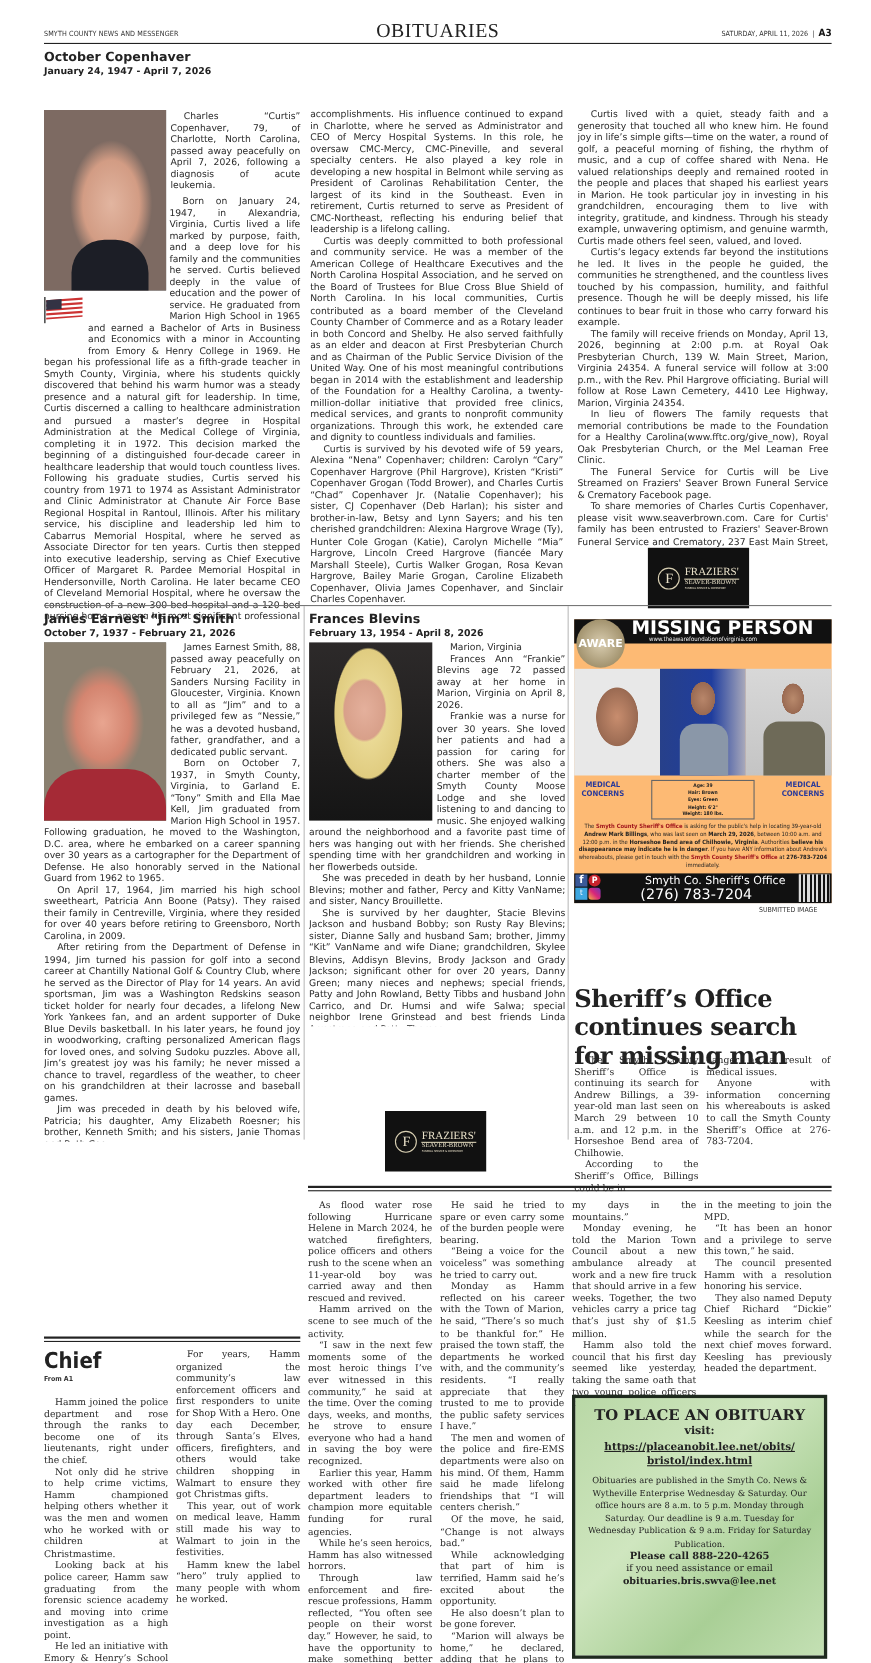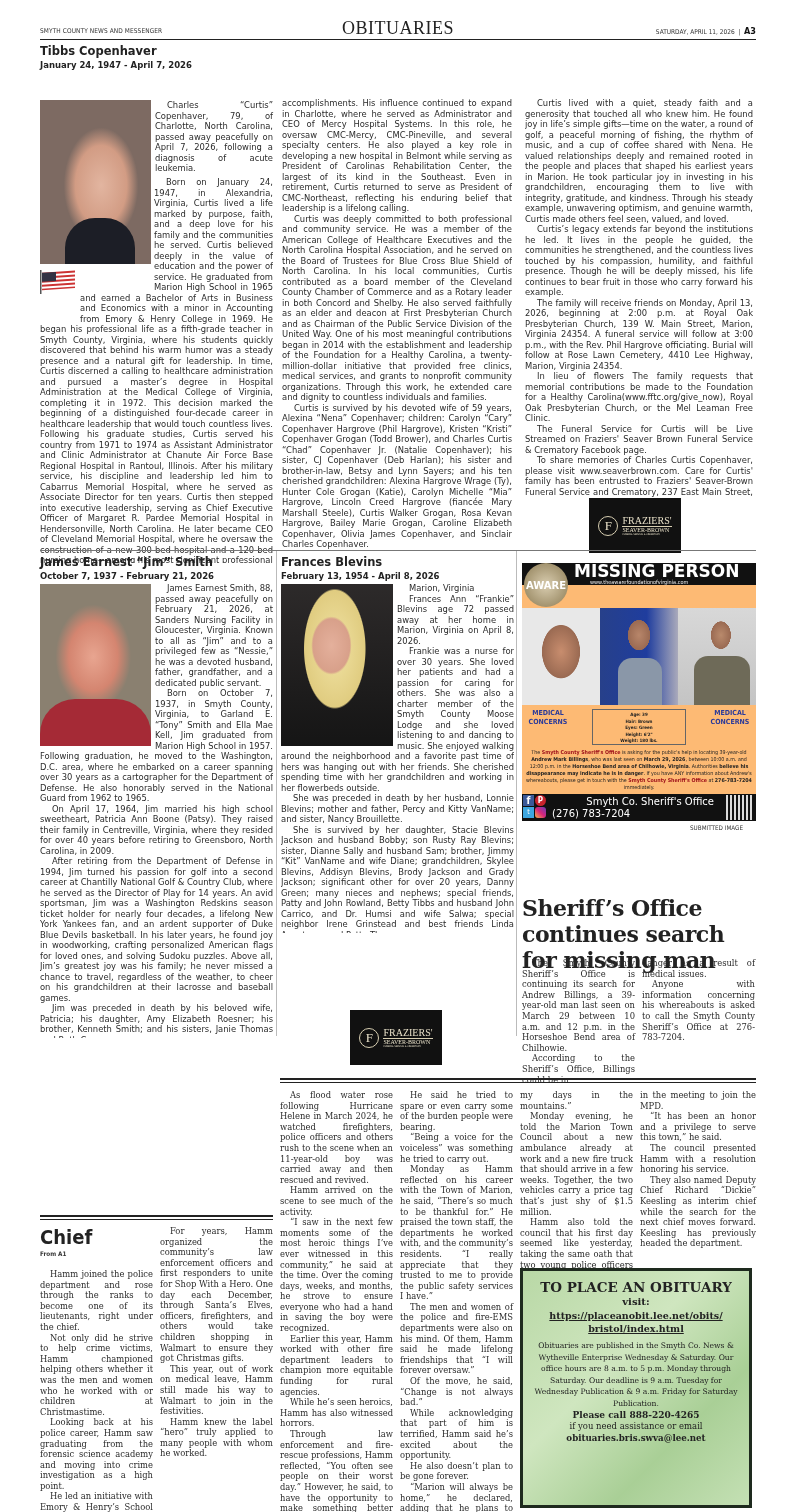--- a/index.html
+++ b/index.html
@@ -32,21 +32,21 @@
 </style>
 </head>
 <body>
 
 <div class="abs masthead">
   <span class="mh-left">SMYTH COUNTY NEWS AND MESSENGER</span>
   <div class="mh-center">OBITUARIES</div>
   <span class="mh-right"><span>SATURDAY, APRIL 11, 2026</span> &nbsp;|&nbsp; <b>A3</b></span>
 </div>
 
-<div class="abs obit-name" style="left:40px;top:44px">Tibbs Copenhaver</div>
+<div class="abs obit-name" style="left:40px;top:44px">October Copenhaver</div>
 <div class="abs obit-dates" style="left:40px;top:60px">January 24, 1947 - April 7, 2026</div>
 <div class="abs photo" style="left:40px;top:100px;width:111px;height:164px;background:radial-gradient(ellipse 42% 44% at 55% 52%,#e2b5a0 0,#d29c84 55%,#7d6a62 80%),linear-gradient(#5a5a5a,#222);">
   <div style="position:absolute;left:25px;top:118px;width:70px;height:50px;background:#1c1e26;border-radius:30px 30px 0 0"></div>
 </div>
 <div class="abs" style="left:40px;top:270px;width:36px;height:24px">
   <svg width="36" height="24" viewBox="0 0 36 24">
       <rect x="0" y="0" width="1.5" height="24" fill="#555"></rect>
       <g transform="skewY(-4)">
         <rect x="2" y="3" width="33" height="17" fill="#fff"></rect>
         <rect x="2" y="3" width="33" height="2" fill="#c33"></rect>
@@ -151,21 +151,21 @@
     <div>Weight: 180 lbs.</div>
   </div>
   <div style="position:absolute;left:186px;top:146px;width:44px;height:36px;color:#2a3a9a;font-weight:bold;font-size:7px;line-height:9px;text-align:center;font-family:'DejaVu Sans Condensed','DejaVu Sans',sans-serif">MEDICAL CONCERNS</div>
   <div style="position:absolute;left:4px;top:186px;width:226px;font-size:5.3px;line-height:7px;text-align:center;color:#222"><span>The </span><b style="color:#a0141c">Smyth County Sheriff's Office</b><span> is asking for the public's help in locating 39-year-old </span><b>Andrew Mark Billings</b><span>, who was last seen on </span><b>March 29, 2026</b><span>, between 10:00 a.m. and 12:00 p.m. in the </span><b>Horseshoe Bend area of Chilhowie, Virginia</b><span>. Authorities </span><b>believe his disappearance may indicate he is in danger</b><span>. If you have ANY information about Andrew's whereabouts, please get in touch with the </span><b style="color:#a0141c">Smyth County Sheriff's Office</b><span> at </span><b>276-783-7204</b><span> immediately.</span></div>
   <div style="position:absolute;left:0;top:231px;width:234px;height:27px;background:#111">
     <div style="position:absolute;left:1px;top:1px;width:11px;height:11px;background:#3b5998;color:#fff;font-size:10px;font-weight:bold;text-align:center;line-height:12px">f</div>
     <div style="position:absolute;left:13px;top:1px;width:11px;height:11px;background:#c8232c;border-radius:50%;color:#fff;font-size:8px;font-weight:bold;text-align:center;line-height:11px">P</div>
     <div style="position:absolute;left:1px;top:13px;width:11px;height:11px;background:#3ea7e0;color:#fff;font-size:7px;text-align:center;line-height:11px">t</div>
     <div style="position:absolute;left:13px;top:13px;width:11px;height:11px;background:linear-gradient(45deg,#f8b445,#d8267a,#6a3bb8);border-radius:3px"></div>
     <div style="position:absolute;left:30px;top:2px;width:162px;text-align:right;color:#fff;font-family:'DejaVu Sans',sans-serif;font-size:10px;line-height:12px">Smyth Co. Sheriff's Office</div>
-    <div style="position:absolute;left:30px;top:14px;width:162px;color:#fff;font-family:'DejaVu Sans',sans-serif;font-size:10px;line-height:12px">(276) 783-7204</div>
+    <div style="position:absolute;left:30px;top:14px;width:162px;text-align:center;color:#fff;font-family:'DejaVu Sans',sans-serif;font-size:13px;line-height:12px">(276) 783-7204</div>
     <div style="position:absolute;left:204px;top:1px;width:28px;height:25px;background:repeating-linear-gradient(90deg,#fff 0 2px,#111 2px 4px),#fff;opacity:.85"></div>
   </div>
 </div>
 <div class="abs" style="left:690px;top:824px;font-size:6.3px;color:#333;font-family:'DejaVu Sans Condensed','DejaVu Sans',sans-serif">SUBMITTED IMAGE</div>
 
 <div class="abs hl" style="left:522px;top:895px;width:234px">Sheriff’s Office continues search for missing man</div>
 <div class="abs ser" style="left:522px;top:958px;width:113px">
   <p>The Smyth County Sheriff’s Office is continuing its search for Andrew Billings, a 39-year-old man last seen on March 29 between 10 a.m. and 12 p.m. in the Horseshoe Bend area of Chilhowie.</p>
   <p>According to the Sheriff’s Office, Billings could be in</p>
 </div>
@@ -194,21 +194,21 @@
   <p>Hamm arrived on the scene to see much of the activity.</p>
   <p>“I saw in the next few moments some of the most heroic things I’ve ever witnessed in this community,” he said at the time. Over the coming days, weeks, and months, he strove to ensure everyone who had a hand in saving the boy were recognized.</p>
   <p>Earlier this year, Hamm worked with other fire department leaders to champion more equitable funding for rural agencies.</p>
   <p>While he’s seen heroics, Hamm has also witnessed horrors.</p>
   <p>Through law enforcement and fire-rescue professions, Hamm reflected, “You often see people on their worst day.” However, he said, to have the opportunity to make something better for them is worth it.</p>
 </div>
 <div class="abs ser" style="left:400px;top:1090px;width:113px">
   <p>He said he tried to spare or even carry some of the burden people were bearing.</p>
   <p>“Being a voice for the voiceless” was something he tried to carry out.</p>
   <p>Monday as Hamm reflected on his career with the Town of Marion, he said, “There’s so much to be thankful for.” He praised the town staff, the departments he worked with, and the community’s residents. “I really appreciate that they trusted to me to provide the public safety services I have.”</p>
-  <p>The men and women of the police and fire-EMS departments were also on his mind. Of them, Hamm said he made lifelong friendships that “I will forever oversaw.”</p>
+  <p>The men and women of the police and fire-EMS departments were also on his mind. Of them, Hamm said he made lifelong friendships that “I will centers cherish.”</p>
   <p>Of the move, he said, “Change is not always bad.”</p>
   <p>While acknowledging that part of him is terrified, Hamm said he’s excited about the opportunity.</p>
   <p>He also doesn’t plan to be gone forever.</p>
   <p>“Marion will always be home,” he declared, adding that he plans to return one day, play golf, and “live out</p>
 </div>
 <div class="abs ser" style="left:520px;top:1090px;width:113px">
   <p style="text-indent:0">my days in the mountains.”</p>
   <p>Monday evening, he told the Marion Town Council about a new ambulance already at work and a new fire truck that should arrive in a few weeks. Together, the two vehicles carry a price tag that’s just shy of $1.5 million.</p>
   <p>Hamm also told the council that his first day seemed like yesterday, taking the same oath that two young police officers took earlier</p>
 </div>

